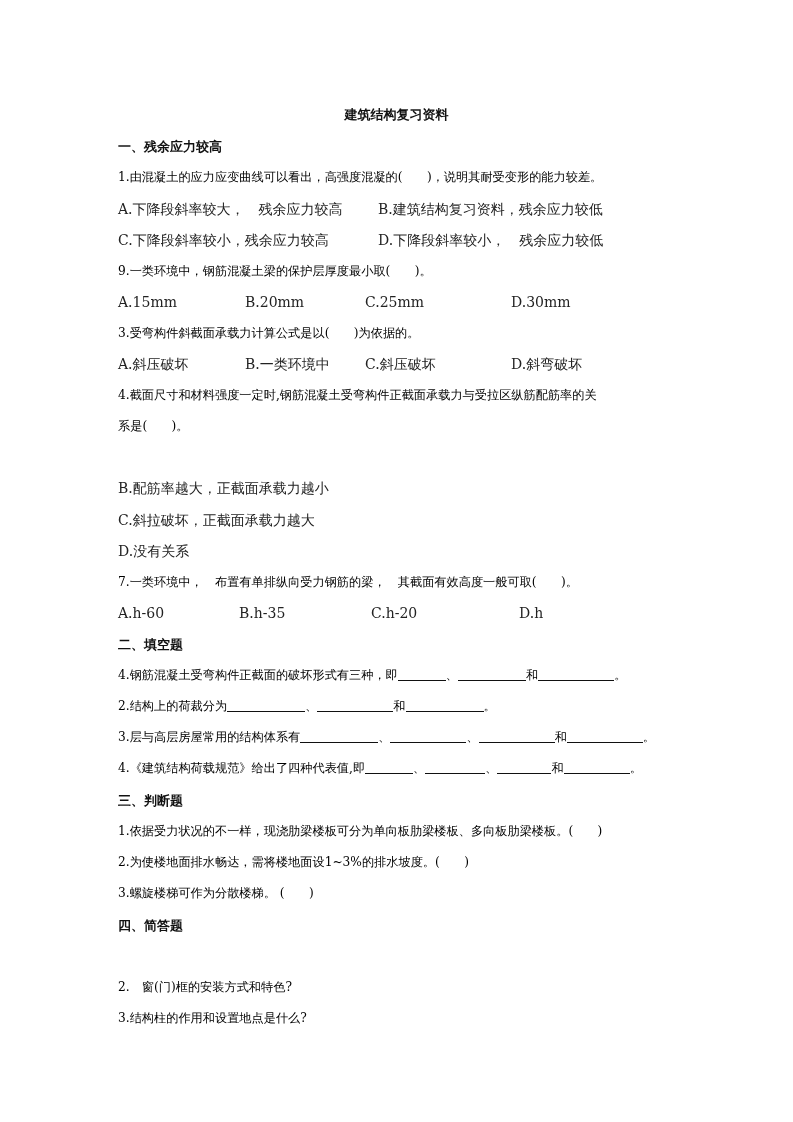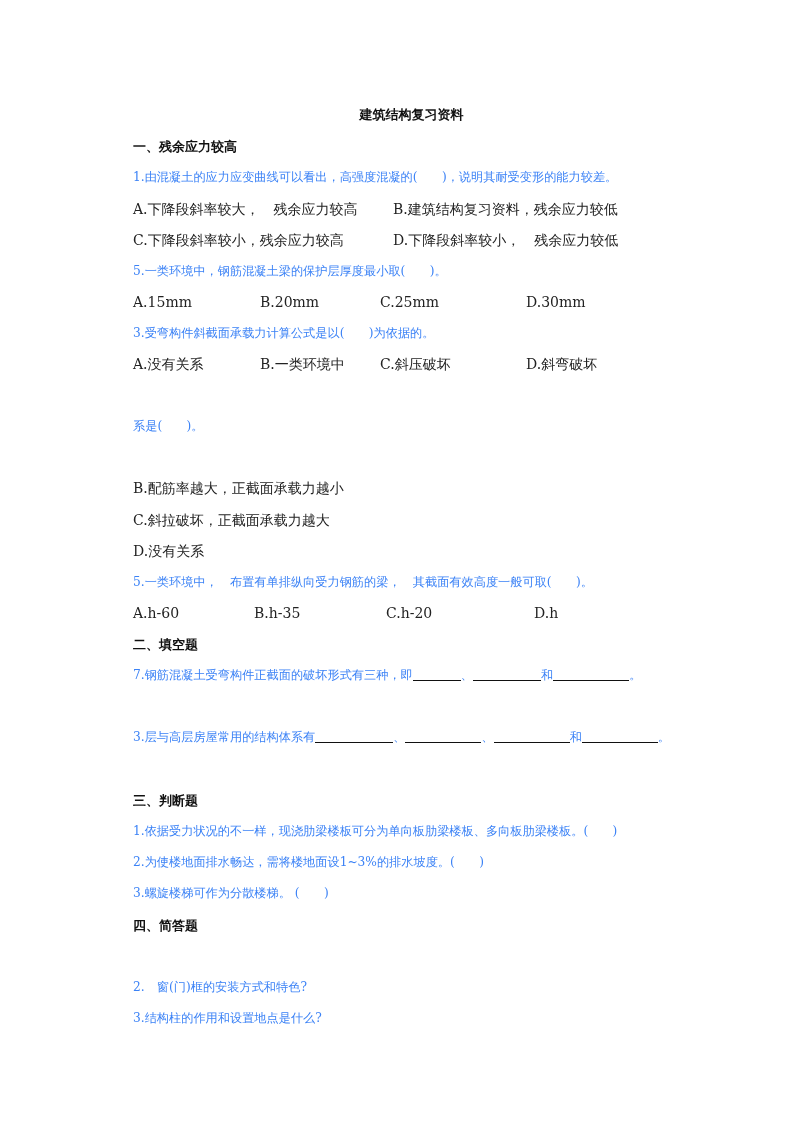--- a/index.html
+++ b/index.html
@@ -1,75 +1,82 @@
 <!DOCTYPE html>
 <html><head>
 <meta charset="utf-8">
 <style>
   html, body { margin: 0; padding: 0; background: #ffffff; }
   body { width: 793px; height: 1122px; position: relative; overflow: hidden;
          font-family: "DejaVu Serif", "Liberation Serif", serif; color: #1a1a1a; }
-  .page { position: absolute; left: 15px; top: 0; width: 707px; height: 1122px; background: #fff; padding-left: 16px; }
+  .page { position: absolute; left: 0; top: 0; width: 707px; height: 1122px; background: #fff; padding-left: 16px; }
   .title { position: absolute; top: 106px; left: 0; width: 793px; text-align: center;
            font-family: "DejaVu Sans", "Liberation Sans", sans-serif; font-weight: bold; font-size: 13px; color: #111; }
   .heading { position: absolute; left: 118px; font-family: "DejaVu Sans", "Liberation Sans", sans-serif;
              font-weight: bold; font-size: 13px; color: #111; }
-  .line { position: absolute; left: 118px; font-size: 12.2px; white-space: nowrap; color: #3b82f6; text-align: center; }
+  .line { position: absolute; left: 118px; font-size: 12.2px; white-space: nowrap; color: #000000; text-align: center; }
   .opt { position: absolute; font-size: 14px; white-space: nowrap; color: #222; }
   .blank { display: inline-block; border-bottom: 1px solid #111; height: 13px; vertical-align: -2px; }
 </style>
 </head>
 <body>
 
 <div class="page">
 
   <div class="title">建筑结构复习资料</div>
 
   <div class="heading" style="top:138px">一、残余应力较高</div>
 
   <div class="line" style="top:169px">1.由混凝土的应力应变曲线可以看出，高强度混凝的(　　)，说明其耐受变形的能力较差。</div>
   <div class="opt" style="left:118px;top:201px">A.下降段斜率较大，　残余应力较高</div>
   <div class="opt" style="left:378px;top:201px">B.建筑结构复习资料，残余应力较低</div>
   <div class="opt" style="left:118px;top:232px">C.下降段斜率较小，残余应力较高</div>
   <div class="opt" style="left:378px;top:232px">D.下降段斜率较小，　残余应力较低</div>
 
-  <div class="line" style="top:263px">5.一类环境中，钢筋混凝土梁的保护层厚度最小取(　　)。</div>
+  <div class="line" style="top:263px">9.一类环境中，钢筋混凝土梁的保护层厚度最小取(　　)。</div>
   <div class="opt" style="left:118px;top:294px">A.15mm</div>
   <div class="opt" style="left:245px;top:294px">B.20mm</div>
   <div class="opt" style="left:365px;top:294px">C.25mm</div>
   <div class="opt" style="left:511px;top:294px">D.30mm</div>
 
   <div class="line" style="top:325px">3.受弯构件斜截面承载力计算公式是以(　　)为依据的。</div>
-  <div class="opt" style="left:118px;top:356px">A.没有关系</div>
+  <div class="opt" style="left:118px;top:356px">A.斜压破坏</div>
   <div class="opt" style="left:245px;top:356px">B.一类环境中</div>
   <div class="opt" style="left:365px;top:356px">C.斜压破坏</div>
   <div class="opt" style="left:511px;top:356px">D.斜弯破坏</div>
 
+  <div class="line" style="top:387px">4.截面尺寸和材料强度一定时,钢筋混凝土受弯构件正截面承载力与受拉区纵筋配筋率的关</div>
   <div class="line" style="top:418px">系是(　　)。</div>
   <div class="opt" style="left:118px;top:480px">B.配筋率越大，正截面承载力越小</div>
   <div class="opt" style="left:118px;top:512px">C.斜拉破坏，正截面承载力越大</div>
   <div class="opt" style="left:118px;top:543px">D.没有关系</div>
 
-  <div class="line" style="top:574px">5.一类环境中，　布置有单排纵向受力钢筋的梁，　其截面有效高度一般可取(　　)。</div>
+  <div class="line" style="top:574px">7.一类环境中，　布置有单排纵向受力钢筋的梁，　其截面有效高度一般可取(　　)。</div>
   <div class="opt" style="left:118px;top:605px">A.h-60</div>
   <div class="opt" style="left:239px;top:605px">B.h-35</div>
   <div class="opt" style="left:371px;top:605px">C.h-20</div>
   <div class="opt" style="left:519px;top:605px">D.h</div>
 
   <div class="heading" style="top:636px">二、填空题</div>
 
   <div class="line" style="top:667px">
-    <span>7.钢筋混凝土受弯构件正截面的破坏形式有三种，即</span><span class="blank" style="width:48px"></span><span>、</span><span class="blank" style="width:68px"></span><span>和</span><span class="blank" style="width:76px"></span><span>。</span>
+    <span>4.钢筋混凝土受弯构件正截面的破坏形式有三种，即</span><span class="blank" style="width:48px"></span><span>、</span><span class="blank" style="width:68px"></span><span>和</span><span class="blank" style="width:76px"></span><span>。</span>
   </div>
 
+  <div class="line" style="top:698px">
+    <span>2.结构上的荷裁分为</span><span class="blank" style="width:78px"></span><span>、</span><span class="blank" style="width:76px"></span><span>和</span><span class="blank" style="width:78px"></span><span>。</span>
+  </div>
 
   <div class="line" style="top:729px">
     <span>3.层与高层房屋常用的结构体系有</span><span class="blank" style="width:78px"></span><span>、</span><span class="blank" style="width:76px"></span><span>、</span><span class="blank" style="width:76px"></span><span>和</span><span class="blank" style="width:76px"></span><span>。</span>
   </div>
 
+  <div class="line" style="top:760px">
+    <span>4.《建筑结构荷载规范》给出了四种代表值,即</span><span class="blank" style="width:48px"></span><span>、</span><span class="blank" style="width:60px"></span><span>、</span><span class="blank" style="width:54px"></span><span>和</span><span class="blank" style="width:66px"></span><span>。</span>
+  </div>
 
   <div class="heading" style="top:792px">三、判断题</div>
   <div class="line" style="top:823px">1.依据受力状况的不一样，现浇肋梁楼板可分为单向板肋梁楼板、多向板肋梁楼板。(　　)</div>
   <div class="line" style="top:854px">2.为使楼地面排水畅达，需将楼地面设1~3%的排水坡度。(　　)</div>
   <div class="line" style="top:885px">3.螺旋楼梯可作为分散楼梯。 (　　)</div>
 
   <div class="heading" style="top:917px">四、简答题</div>
   <div class="line" style="top:979px">2.　窗(门)框的安装方式和特色?</div>
   <div class="line" style="top:1010px">3.结构柱的作用和设置地点是什么?</div>
 

